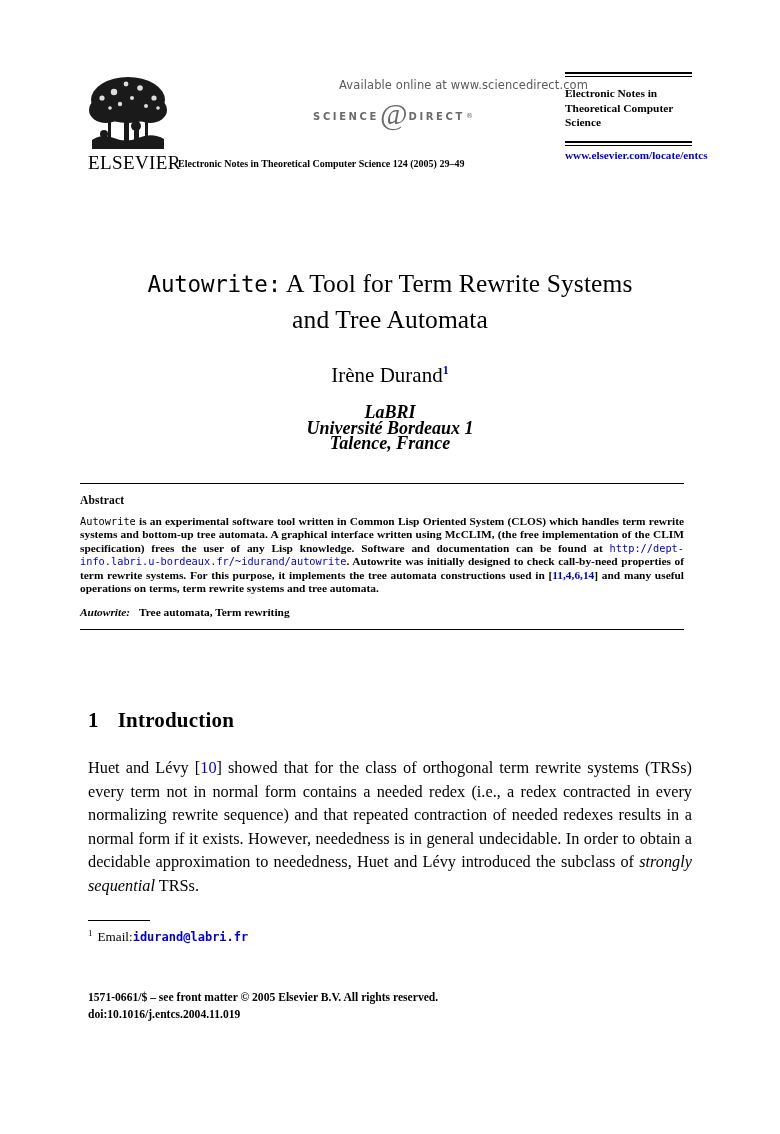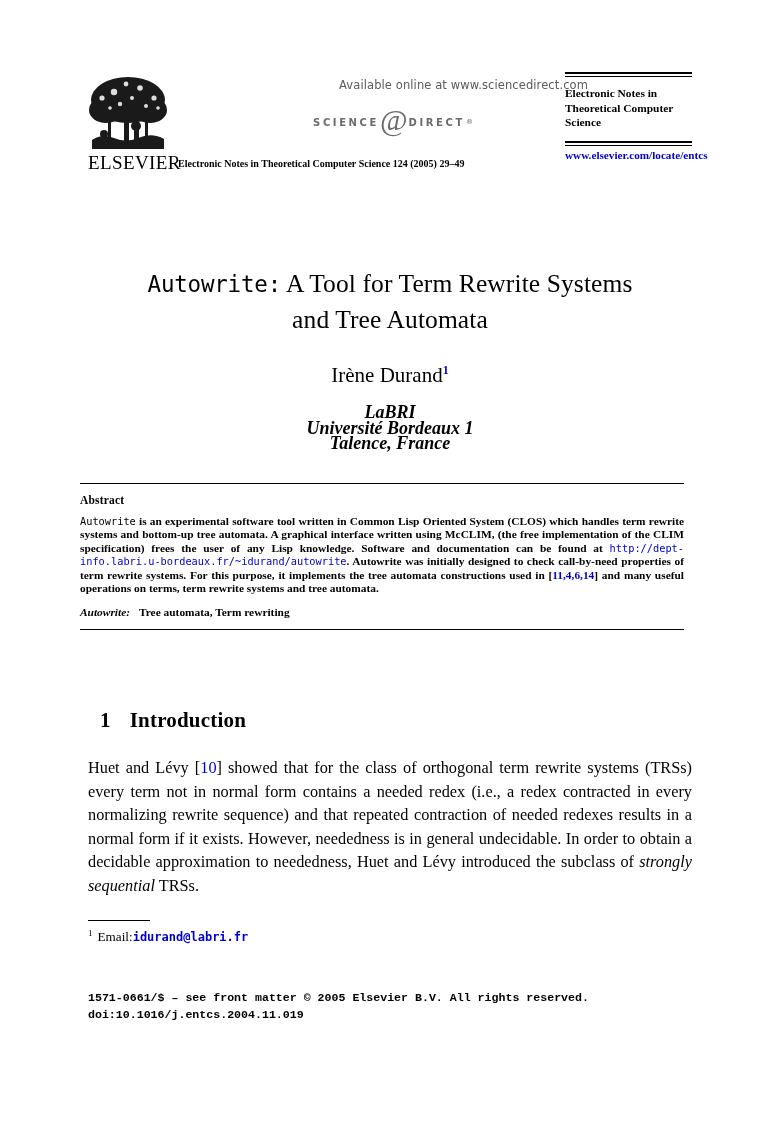--- a/index.html
+++ b/index.html
@@ -55,21 +55,21 @@
     width: 390px;
     text-align: right;
   }
   .available-online {
     font-family: "DejaVu Sans", sans-serif;
     font-size: 11.5px;
     color: #5a5a5a;
     letter-spacing: 0.1px;
   }
   .sd-logo {
-    margin-top: 15px;
+    margin-top: 9px;
     display: flex;
     align-items: center;
     justify-content: center;
     color: #6b6b6b;
   }
   .sd-word {
     font-family: "DejaVu Sans", sans-serif;
     font-size: 10px;
     font-weight: bold;
     letter-spacing: 2.6px;
@@ -221,21 +221,21 @@
     font-size: 11.4px;
     margin-top: 11px;
   }
   .keywords .kw-label { font-style: italic; }
   .keywords .kw-val { margin-left: 9px; }
   .hr-bottom { margin-top: 11px; }
 
   
   .section-head {
     position: absolute;
-    left: 100px;
+    left: 88px;
     top: 708px;
     font-family: "Liberation Serif", serif;
     font-weight: bold;
     font-size: 21px;
     letter-spacing: 0.2px;
   }
   .section-num { margin-right: 19px; }
 
   .body-text {
     position: absolute;
@@ -277,21 +277,21 @@
     font-weight: bold;
     color: #0000cc;
   }
 
   
   .footer {
     position: absolute;
     left: 88px;
     top: 990px;
     width: 604px;
-    font-family: Liberation Mono, monospace;
+    font-family: Liberation Serif, serif;
     font-weight: bold;
     font-size: 11.6px;
     line-height: 16.5px;
   }
 </style>
 </head>
 <body>
 
 <div class="page">
 

